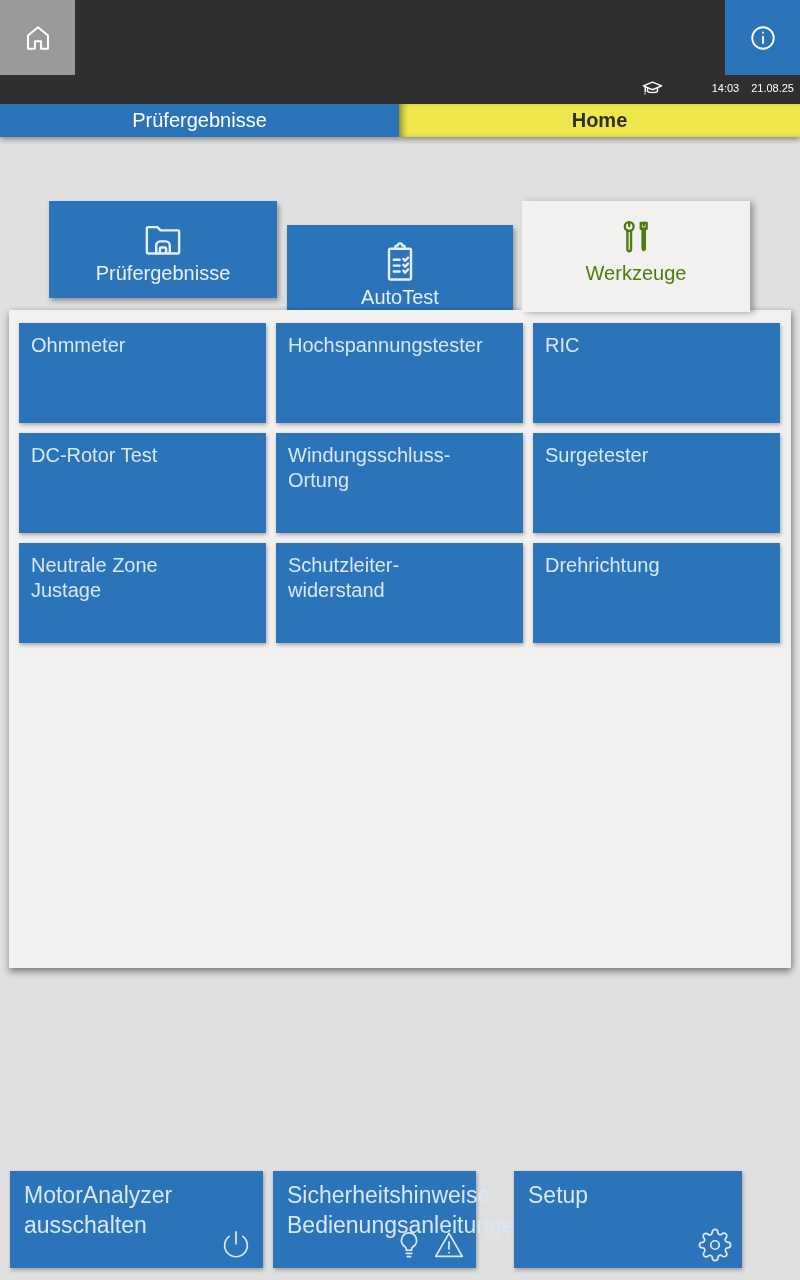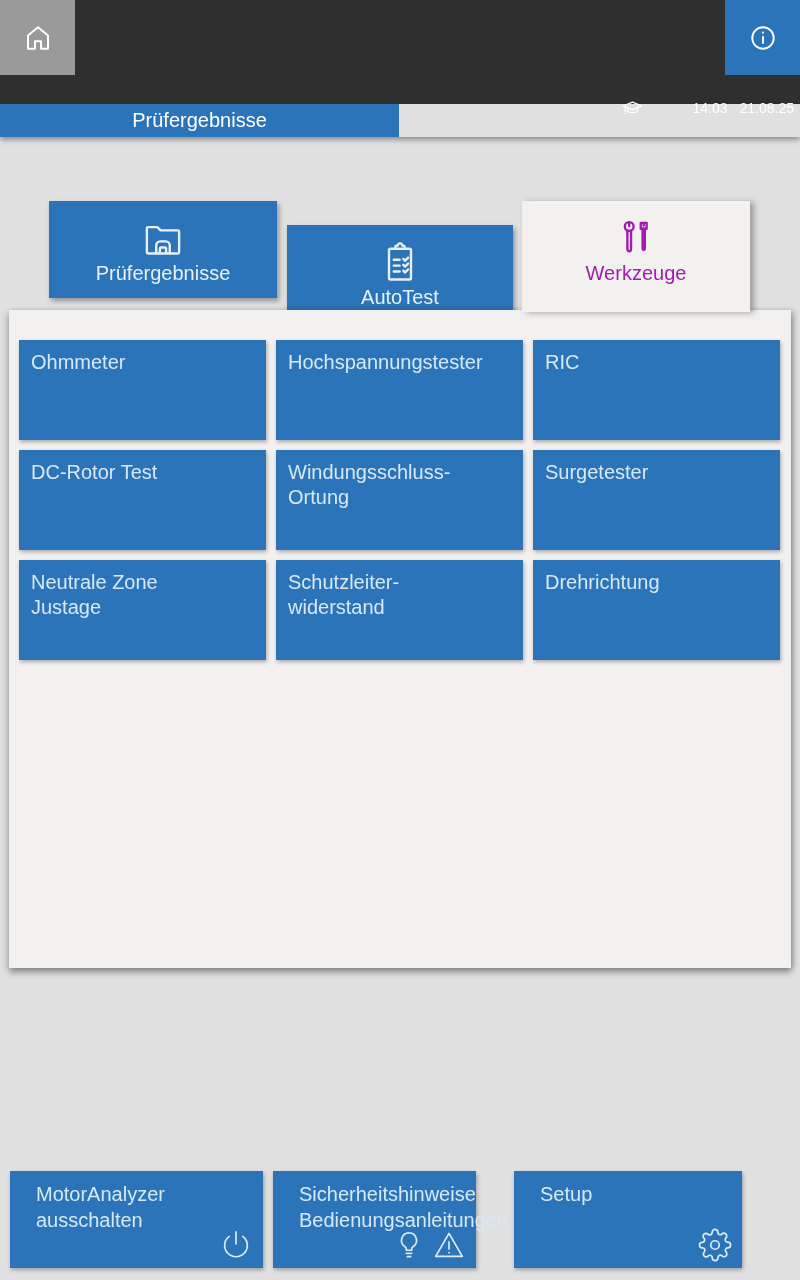--- a/index.html
+++ b/index.html
@@ -5,46 +5,46 @@
   html,body{margin:0;padding:0;}
   body{width:800px;height:1280px;background:#e1e0e0;font-family:"Liberation Sans","DejaVu Sans",sans-serif;}
   .screen{position:relative;width:800px;height:1280px;background:#e1e0e0;overflow:hidden;}
 
   svg.ic{fill:none;stroke:currentColor;stroke-width:1.5;stroke-linecap:round;stroke-linejoin:round;display:block;}
 
   
   .topbar{position:absolute;top:0;left:0;width:800px;height:104px;background:#2f2f2f;}
   .home-btn{position:absolute;top:0;left:0;width:75px;height:75px;background:#9a9a9a;display:flex;align-items:center;justify-content:center;color:#fff;cursor:pointer;}
   .info-btn{position:absolute;top:0;right:0;width:75px;height:75px;background:#2b74b9;display:flex;align-items:center;justify-content:center;color:#fff;cursor:pointer;}
-  .status{position:absolute;right:6px;top:76px;height:24px;display:flex;align-items:center;color:#fff;font-size:14px;margin-top:20px;}
+  .status{position:absolute;right:6px;top:76px;height:24px;display:flex;align-items:center;color:#fff;font-size:11px;}
   .status .cap{color:#fff;margin-right:48px;}
   .status .time{margin-right:12px;}
 
   
   .tabbar{position:absolute;top:104px;left:0;width:800px;height:33px;display:flex;box-shadow:0 3px 5px rgba(0,0,0,.35);}
   .tab{display:flex;align-items:center;justify-content:center;font-size:20px;cursor:pointer;}
   .tab-blue{width:399px;background:#2b74b9;color:#fff;}
   .tab-yellow{flex:1;background:#efe84d;color:#2e2e2e;font-weight:bold;box-shadow:inset 6px 0 7px -3px rgba(0,0,0,.45);}
 
   
   .nav-card{position:absolute;top:201px;display:flex;flex-direction:column;align-items:center;padding:16px 0 13px;box-sizing:border-box;background:#2b74b9;color:#e8f1fa;box-shadow:2px 3px 5px rgba(0,0,0,.35);cursor:pointer;}
   .nav-card .nav-label{margin-top:auto;font-size:20px;white-space:nowrap;}
   .nav-card .ic{width:44px;height:44px;stroke-width:1.3;}
   .nav-card.pos0{left:49px;width:228px;height:97px;}
   .nav-card.pos1{left:287px;width:226px;height:97px;margin-top:24px;}
   .nav-card.pos2{left:522px;width:228px;height:111px;padding-bottom:27px;}
-  .nav-card.active{background:#f2f1f0;color:#a21caf;z-index:3;box-shadow:4px 1px 6px rgba(0,0,0,.3);}
-
-  
-  .panel{position:absolute;left:9px;top:310px;width:782px;height:658px;background:#f2f1f0;z-index:2;box-shadow:0 4px 7px rgba(0,0,0,.4),3px 0 5px rgba(0,0,0,.15);box-sizing:border-box;padding:30px 10px;display:flex;flex-wrap:wrap;align-content:flex-start;gap:10px;}
+  .nav-card.active{background:#f2f1f0;color:#4d7c0f;z-index:3;box-shadow:4px 1px 6px rgba(0,0,0,.3);}
+
+  
+  .panel{position:absolute;left:9px;top:310px;width:782px;height:658px;background:#f2f1f0;z-index:2;box-shadow:0 4px 7px rgba(0,0,0,.4),3px 0 5px rgba(0,0,0,.15);box-sizing:border-box;padding:13px 10px;display:flex;flex-wrap:wrap;align-content:flex-start;gap:10px;}
   .tool-btn{width:247px;height:100px;box-sizing:border-box;background:#2b74b9;color:#d9e8f6;font-size:20px;line-height:1.25;padding:10px 12px;white-space:pre-line;box-shadow:1px 2px 4px rgba(0,0,0,.3);cursor:pointer;}
 
   
   .bottom-btn{position:absolute;top:1171px;height:97px;box-sizing:border-box;background:#2b74b9;color:#d9e8f6;box-shadow:1px 2px 4px rgba(0,0,0,.3);cursor:pointer;}
-  .bottom-btn .b-label{display:block;font-size:20px;line-height:1.3;padding:10px 0 0 14px;white-space:pre-line;margin-left:12px;}
+  .bottom-btn .b-label{display:block;font-size:23px;line-height:1.3;padding:10px 0 0 14px;white-space:pre-line;}
   .bottom-btn .b-icons{position:absolute;right:10px;bottom:6px;display:flex;align-items:flex-end;gap:6px;color:#dcebf8;}
   .bottom-btn .b-icons .ic{width:34px;height:34px;stroke-width:1.2;}
   .bottom-btn.pos0{left:10px;width:253px;}
   .bottom-btn.pos1{left:273px;width:203px;}
   .bottom-btn.pos2{left:514px;width:228px;}
 </style>
 </head>
 <body>
 
 <svg width="0" height="0" style="position:absolute" aria-hidden="true">
@@ -123,20 +123,23 @@
           <use href="#graduation-cap-icon" xlink:href="#graduation-cap-icon"></use>
         </svg>
       <span class="time">14:03</span>
       <span class="date">21.08.25</span>
     </div>
   </div>
 
   <div class="tabbar">
     <div class="tab tab-blue">
       <span>Prüfergebnisse</span>
+    </div>
+    <div class="tab tab-yellow">
+      <span>Home</span>
     </div>
   </div>
 
   <div id="nav-cards">
       <div class="nav-card pos0">
         <svg class="ic">
           <use href="#folder-icon" xlink:href="#folder-icon"></use>
         </svg>
         <div class="nav-label">Prüfergebnisse</div>
       </div>

